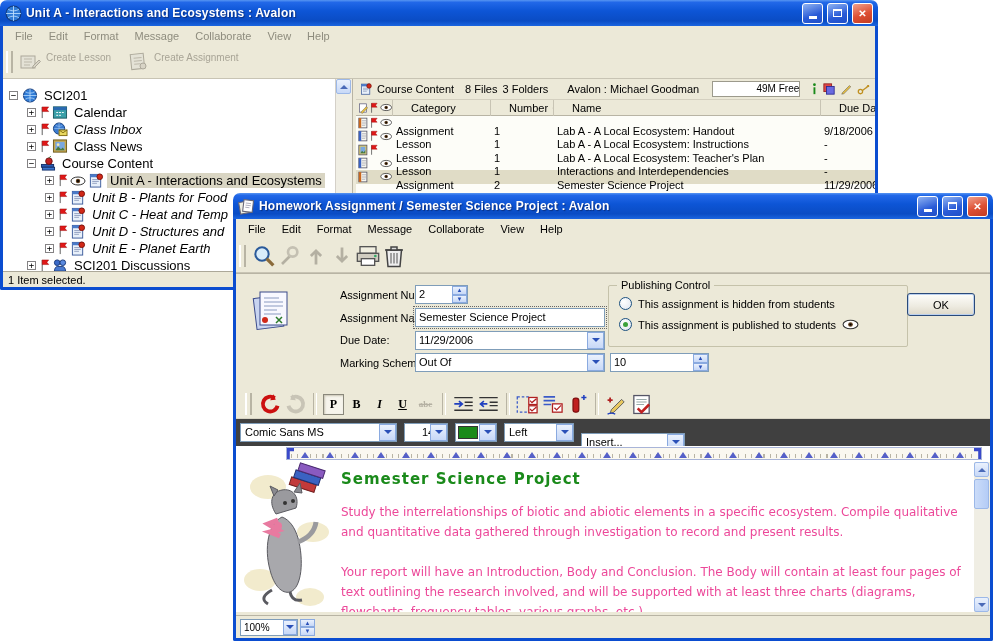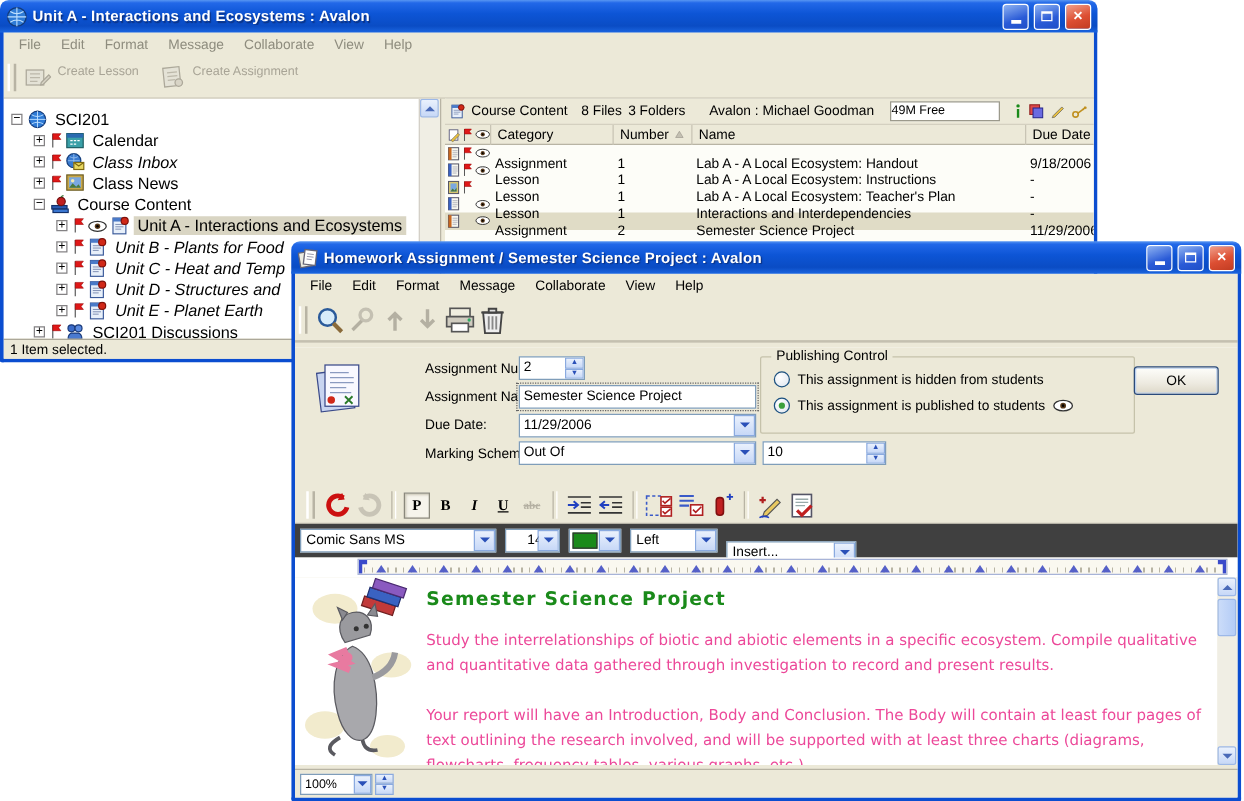--- a/index.html
+++ b/index.html
@@ -53,25 +53,25 @@
   .sarrow.up i{border-bottom-color:#4A6AB8;margin-top:-4px;}
   .sarrow.down i{border-top-color:#4A6AB8;margin-bottom:-4px;}
   .sthumb{position:absolute;left:0;width:15px;border:1px solid #9CB8E8;border-radius:2px;box-sizing:border-box;
           background:linear-gradient(90deg,#CBDCF9,#B4CCF6);}
   .splitter{position:absolute;left:352px;top:79px;width:4px;height:192px;background:#ECE9D8;
             border-left:1px solid #B8B4A4;z-index:2;}
   .listwrap{position:absolute;left:356px;top:79px;width:519px;height:192px;background:#FDFDF8;overflow:hidden;z-index:2;}
   .infobar{height:21px;background:#ECE9D8;display:flex;align-items:center;font-size:11px;gap:5px;
            padding:0 4px;border-bottom:1px solid #D4D0C0;box-sizing:border-box;white-space:nowrap;}
   .freebox{width:100px;height:14px;background:#fff;border:1px solid #9C9A8C;font-size:10px;
-           text-align:left;line-height:14px;margin-left:8px;}
+           text-align:right;line-height:14px;margin-left:8px;}
   .ibic{width:14px;height:14px;display:inline-block;}
   .colhead{height:16px;background:#ECE9D8;border-bottom:1px solid #B8B4A4;display:flex;align-items:center;
            font-size:11px;box-sizing:border-box;}
-  .hc{border-left:1px solid #C8C4B4;padding-left:5px;height:16px;line-height:16px;box-sizing:border-box;
+  .hc{border-left:1px solid #C8C4B4;padding-left:18px;height:16px;line-height:16px;box-sizing:border-box;
       overflow:hidden;white-space:nowrap;display:flex;align-items:center;gap:4px;}
   .hicons{display:flex;align-items:center;gap:2px;width:36px;padding-left:2px;box-sizing:border-box;}
   .w-cat{width:98px;} .w-num{width:63px;} .w-name{width:267px;} .w-due{flex:1;}
   .lrow{height:13.5px;display:flex;align-items:center;font-size:11px;white-space:nowrap;}
   .lrow.sel{background:#E0DCC6;}
   .liconcell{width:36px;display:flex;align-items:center;gap:2px;padding-left:2px;box-sizing:border-box;}
   .lc{padding-left:4px;overflow:hidden;box-sizing:border-box;margin-top:16px;}
   .ldoc{width:11px;height:12px;} .lflag{width:9px;height:12px;} .leye{width:14px;height:9px;}
   .statusbar{position:absolute;left:3px;right:3px;bottom:3px;height:16px;background:#ECE9D8;
              border-top:1px solid #ACA899;font-size:11px;line-height:16px;padding-left:5px;z-index:2;box-sizing:border-box;}

